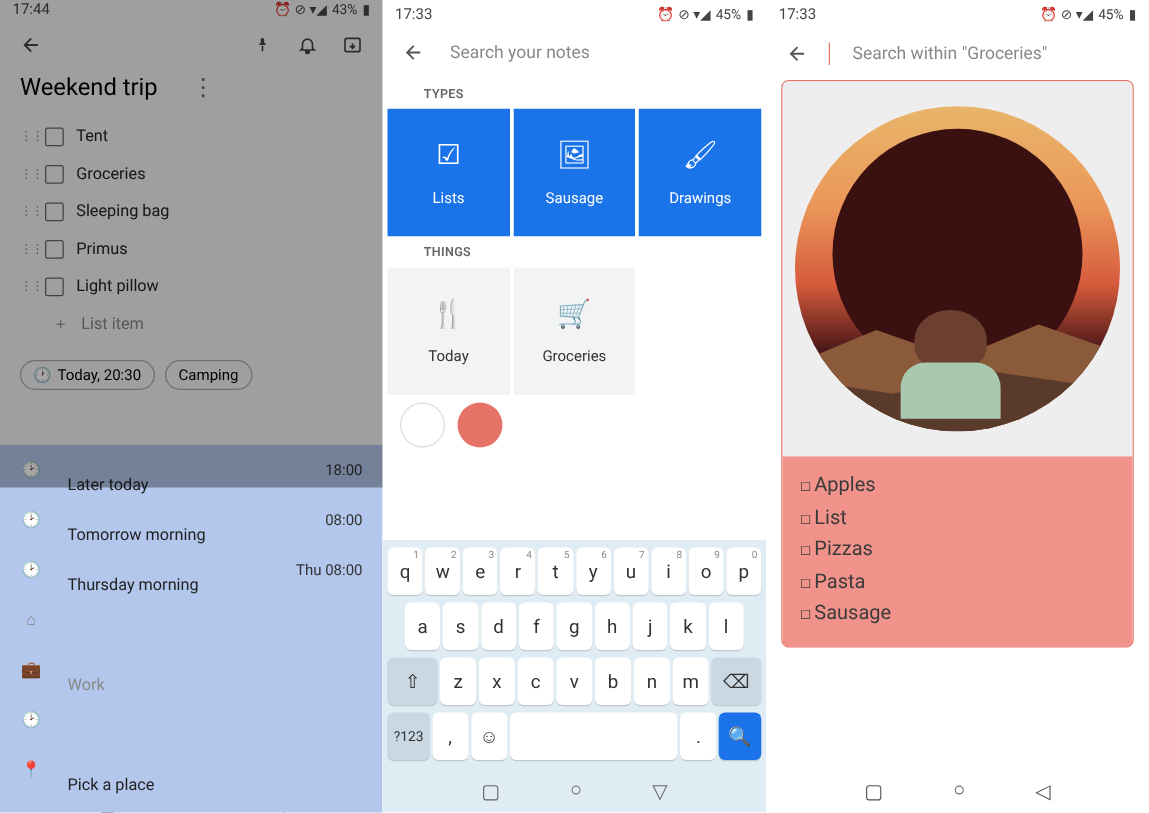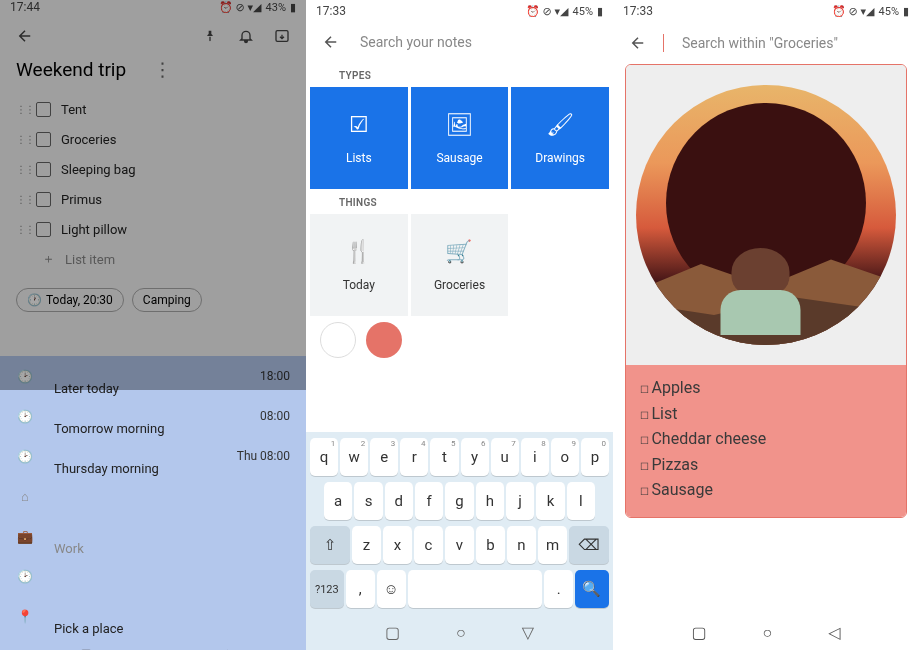--- a/index.html
+++ b/index.html
@@ -320,22 +320,22 @@
         <div class="person">
             <div class="hair"></div>
             <div class="body"></div>
           </div>
       </div>
     </div>
     <div class="note-body">
       <div id="p3-items">
           <div class="note-item">Apples</div>
           <div class="note-item">List</div>
-          <div class="note-item">Cheddar cheese</div>
           <div class="note-item">Pizzas</div>
+          <div class="note-item">Pasta</div>
           <div class="note-item">Sausage</div>
         </div>
     </div>
   </div>
   <div class="navbar" style="margin-top:auto">
     <span>▢</span>
     <span>○</span>
     <span>◁</span>
   </div>
 </div>

